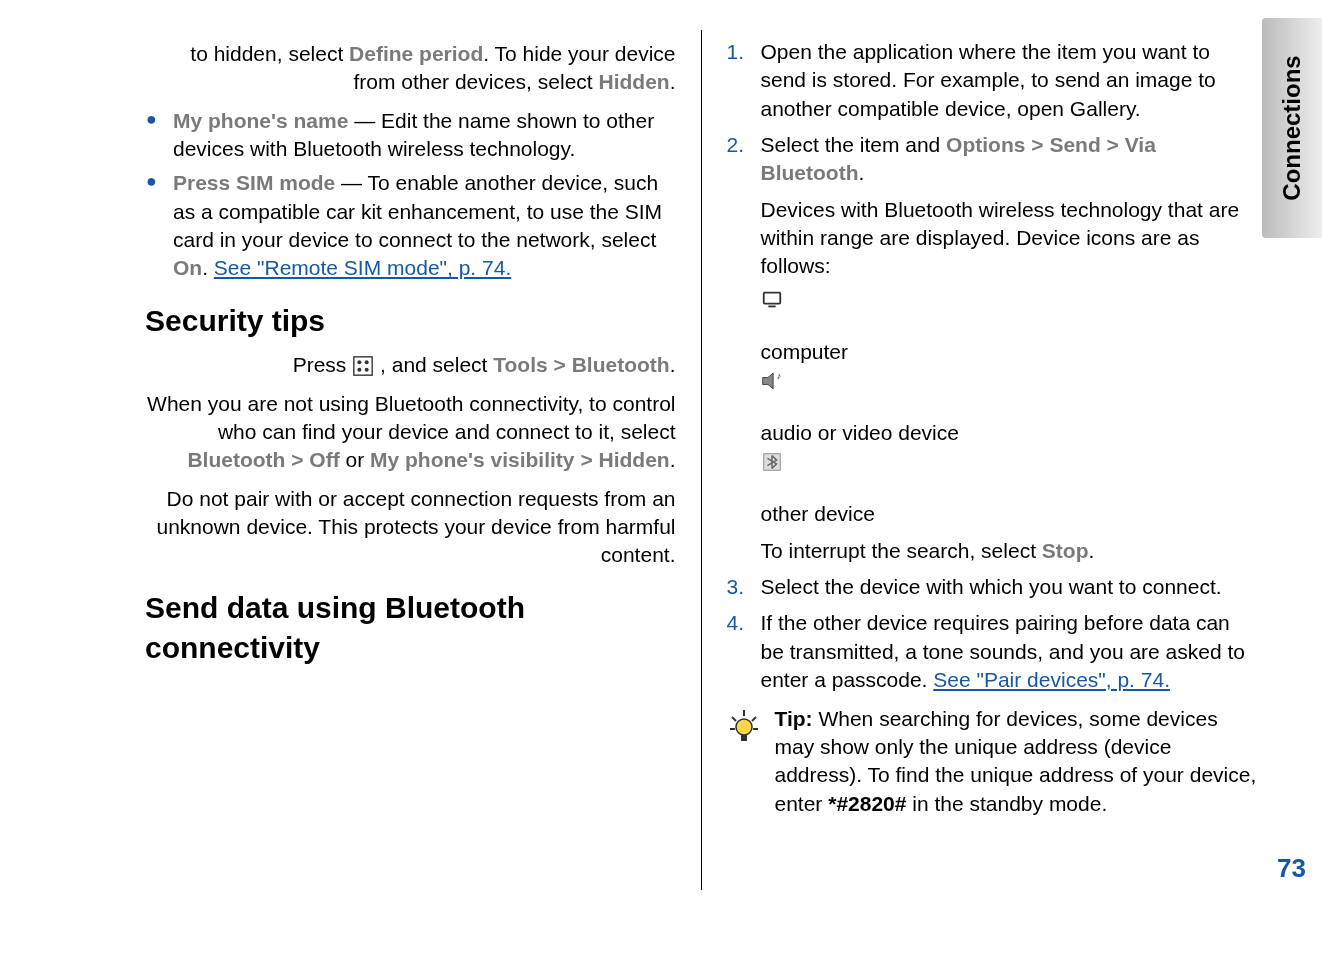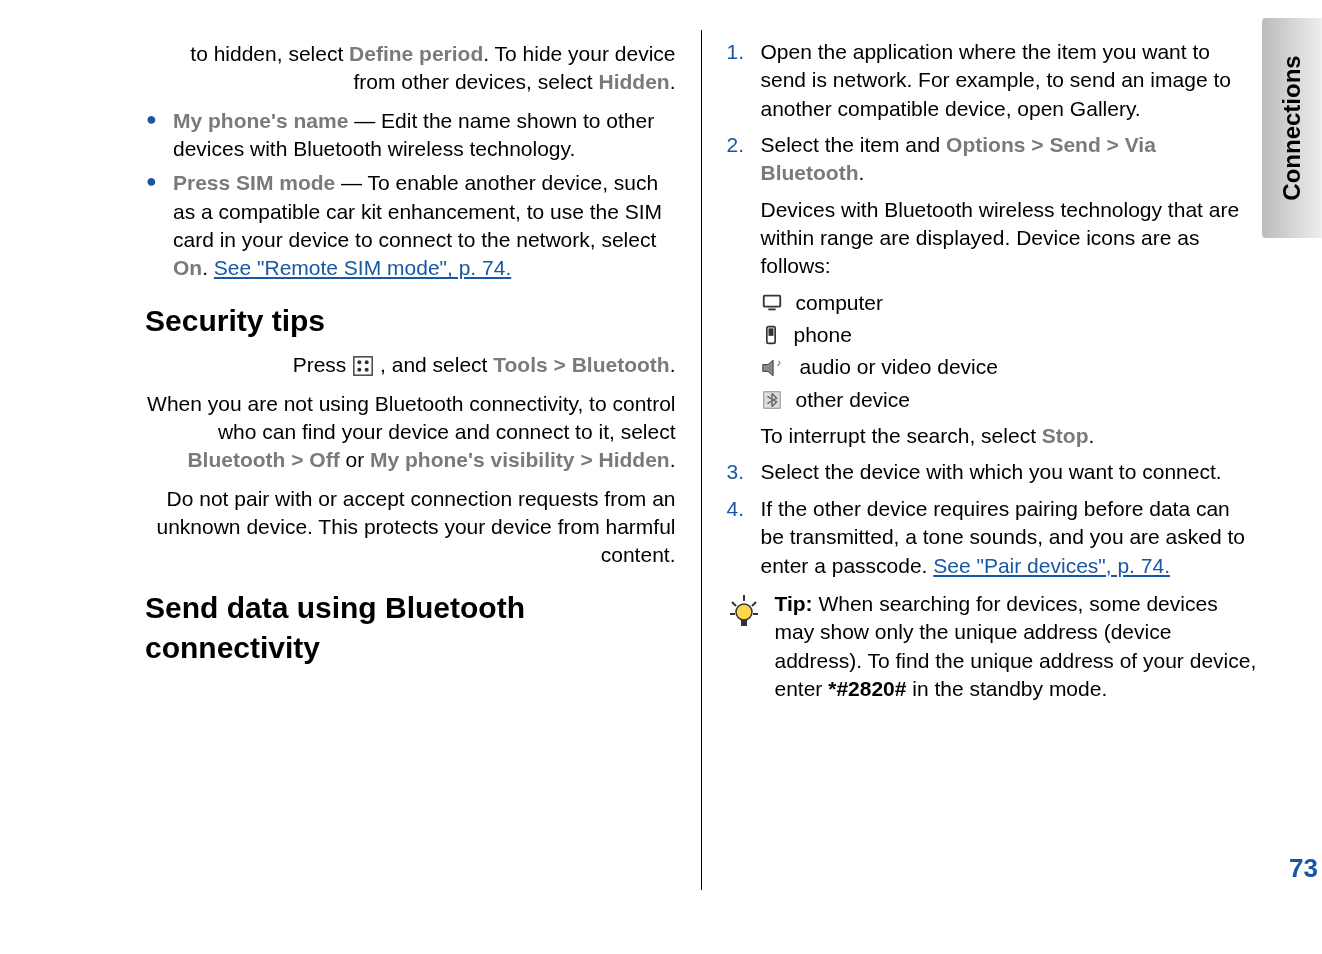--- a/index.html
+++ b/index.html
@@ -35,21 +35,21 @@
   }
   .side-tab span {
     transform: rotate(-90deg);
     font-weight: bold;
     font-size: 24px;
     white-space: nowrap;
   }
 
   .page-number {
     position: absolute;
-    right: 4px;
+    right: 16px;
     bottom: 70px;
     font-weight: bold;
     font-size: 26px;
     color: #1757a6;
   }
 
   h2 { font-size: 30px; font-weight: bold; margin: 18px 0 10px; }
   .para { margin: 10px 0; text-align: right; }
 
   .bullet-list { list-style: none; margin: 0; padding: 0; }
@@ -63,21 +63,21 @@
   .num-list > li .num {
     position: absolute; left: 0; top: 0; color: #1757a6; font-size: 21px;
   }
   .num-list > li .sub { margin: 8px 0; }
 
   .bold-grey { font-weight: bold; color: #7a7a7a; }
   .bold { font-weight: bold; }
   .link { color: #1757a6; text-decoration: underline; cursor: pointer; }
   .chev { color: #7a7a7a; font-weight: bold; }
 
-  .icon-row { display: flex; align-items: center; gap: 13px; margin: 5px 0 5px 0; }
+  .icon-row { display: flex; gap: 27px; margin: 5px 0 5px 0; flex-direction: column; }
   .device-icons { padding-left: 0; list-style: none; margin: 8px 0; }
   .device-icons li { margin: 4px 0; }
 
   .tip-box { display: flex; gap: 14px; margin-top: 10px; }
   .tip-icon { flex: 0 0 34px; padding-top: 2px; }
 
   svg { display: block; }
   .inline-img-box { display: inline-block; width: 22px; height: 22px; vertical-align: -5px; }
 </style>
 </head>
@@ -131,21 +131,21 @@
 
     <h2>Send data using Bluetooth connectivity</h2>
 
   </div>
 
   <div class="column right">
     <ol class="num-list">
 
       <li>
         <span class="num">1.</span>
-        <span>Open the application where the item you want to send is network. For example, to send an image to another compatible device, open Gallery.</span>
+        <span>Open the application where the item you want to send is stored. For example, to send an image to another compatible device, open Gallery.</span>
       </li>
 
       <li>
         <span class="num">2.</span>
         <span>Select the item and </span><span class="bold-grey">Options</span>
         <span class="chev">&gt;</span>
         <span class="bold-grey">Send</span>
         <span class="chev">&gt;</span>
         <span class="bold-grey">Via Bluetooth</span><span>.</span>
 
@@ -153,29 +153,20 @@
 
         <ul class="device-icons">
           <li class="icon-row">
             <span>
               <svg width="22" height="22" viewBox="0 0 24 24">
                   <rect x="3" y="4" width="18" height="12" rx="1" fill="none" stroke="#333" stroke-width="2"></rect>
                   <rect x="8" y="18" width="8" height="2" fill="#333"></rect>
                 </svg>
             </span>
             <span>computer</span>
-          </li>
-          <li class="icon-row">
-            <span>
-              <svg width="20" height="22" viewBox="0 0 24 24">
-                  <rect x="7" y="2" width="10" height="20" rx="2" fill="none" stroke="#333" stroke-width="2"></rect>
-                  <rect x="9" y="4" width="6" height="9" fill="#333"></rect>
-                </svg>
-            </span>
-            <span>phone</span>
           </li>
           <li class="icon-row">
             <span>
               <svg width="26" height="22" viewBox="0 0 30 24">
                   <polygon points="2,8 8,8 14,3 14,21 8,16 2,16" fill="#888" stroke="#333" stroke-width="1"></polygon>
                   <text x="18" y="10" font-size="11" fill="#333">♪</text>
                 </svg>
             </span>
             <span>audio or video device</span>
           </li>

